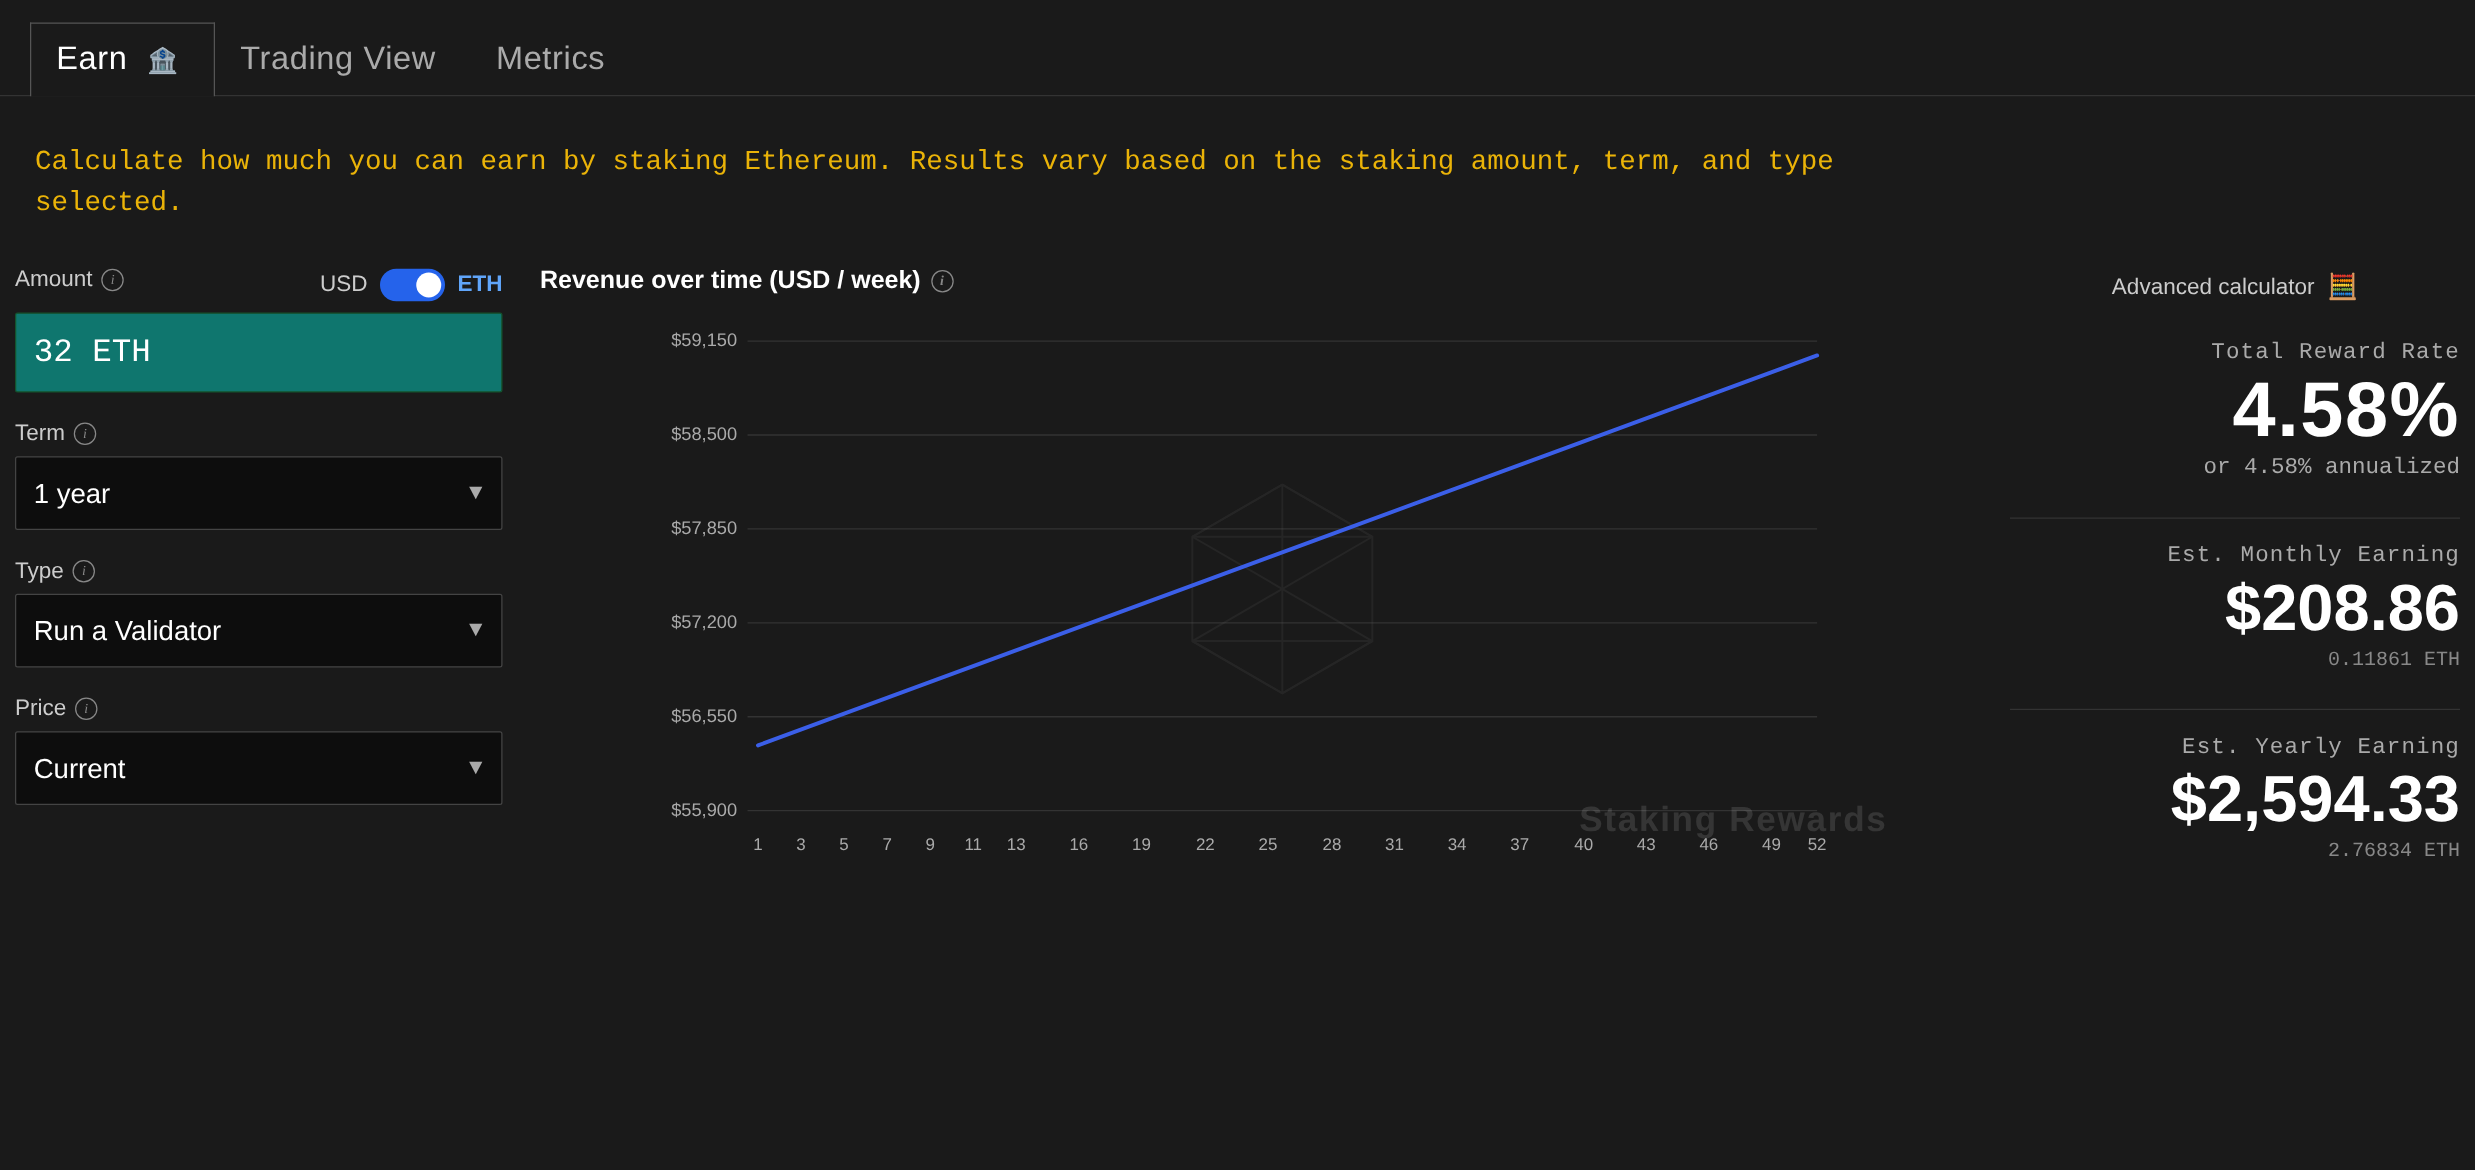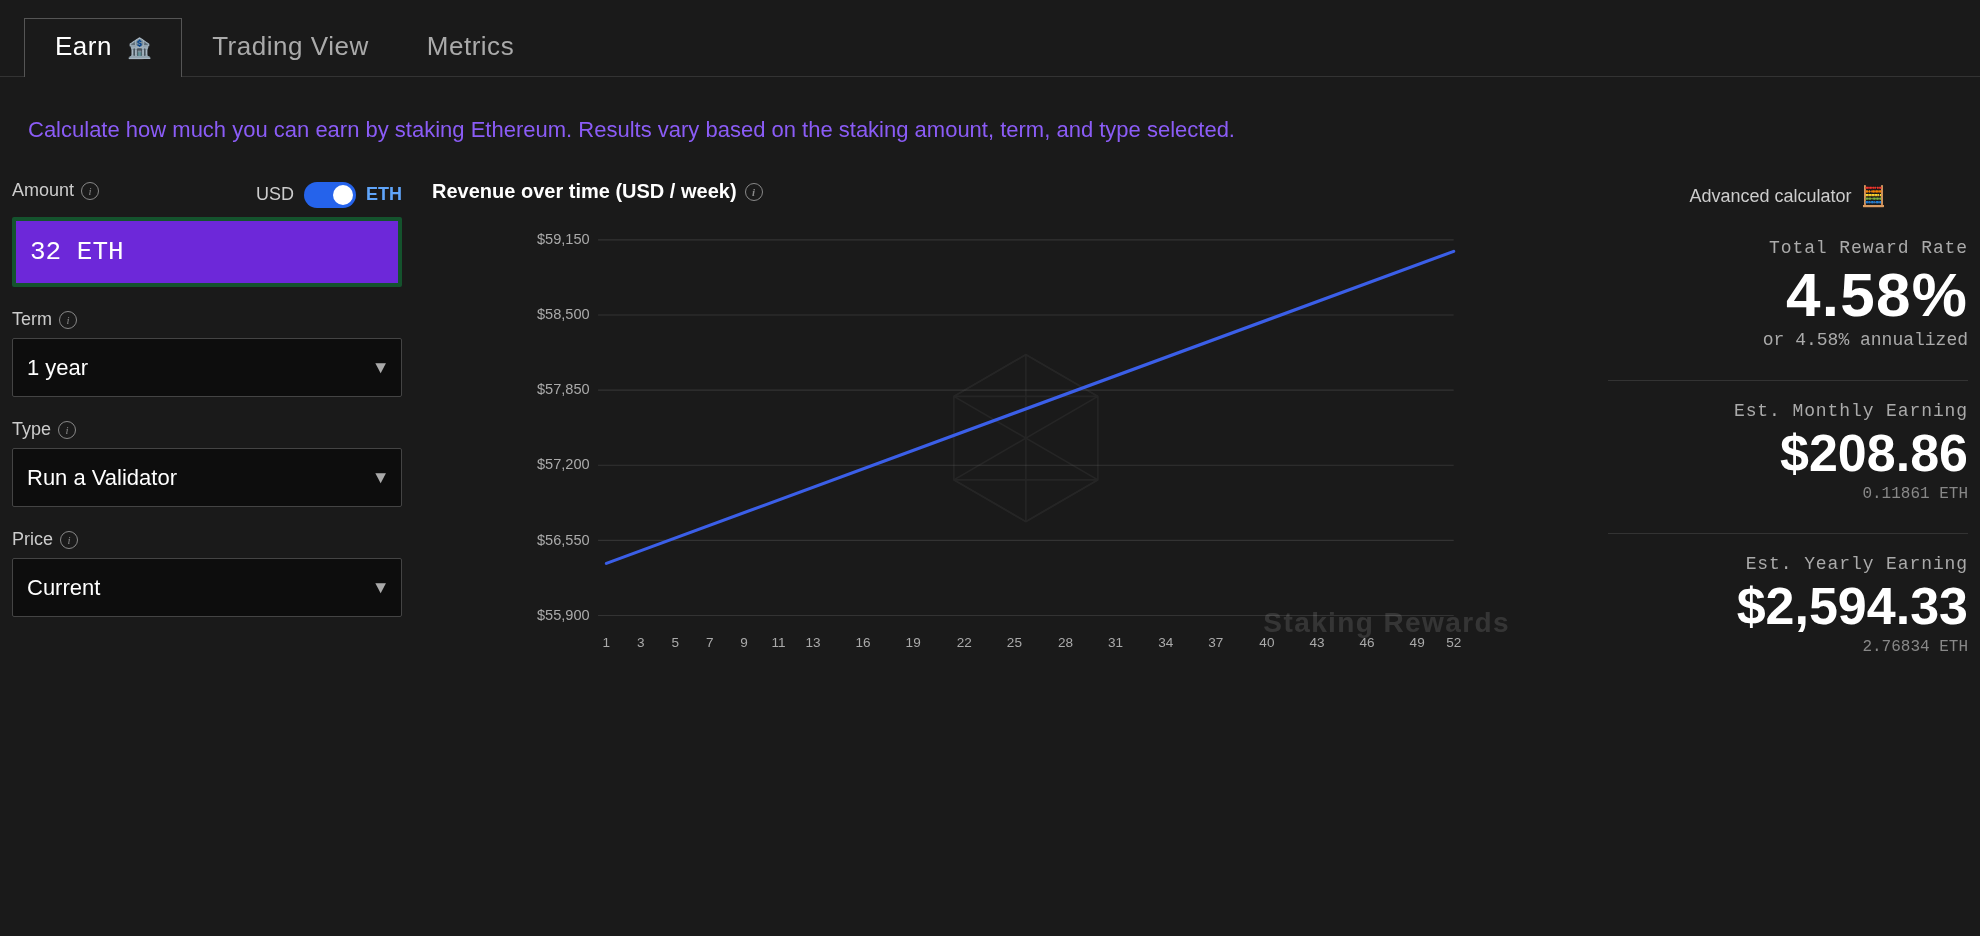--- a/index.html
+++ b/index.html
@@ -14,21 +14,21 @@
 
     
     .tab-bar {
       display: flex;
       align-items: flex-end;
       padding: 18px 24px 0 24px;
       border-bottom: 1px solid #333;
       gap: 0;
     }
     .tab {
-      padding: 12px 28px 14px 30px;
+      padding: 12px 28px 14px 20px;
       font-size: 26px;
       color: #aaa;
       cursor: pointer;
       border: none;
       background: transparent;
       position: relative;
       letter-spacing: 0.02em;
       white-space: nowrap;
     }
     .tab.active {
@@ -42,24 +42,24 @@
     .tab-icon {
       font-size: 20px;
       margin-left: 8px;
       opacity: 0.8;
     }
 
     
     .description {
       padding: 36px 28px 24px 28px;
       font-size: 22px;
-      color: #8b5cf6;
+      color: #eab308;
       max-width: 1600px;
       line-height: 1.5;
-      font-family: Liberation Sans, sans-serif;
+      font-family: Liberation Mono, monospace;
     }
 
     
     .main-content {
       display: flex;
       padding: 10px 12px;
       gap: 30px;
       align-items: flex-start;
     }
 
@@ -131,22 +131,22 @@
       background: #fff;
       border-radius: 50%;
     }
     .eth-label {
       color: #60a5fa;
       font-weight: bold;
     }
 
     .field-input {
       width: 100%;
-      background: #6d28d9;
-      border: 4px solid #14532d;
+      background: #0f766e;
+      border: 1px solid #14532d;
       color: #fff;
       font-size: 26px;
       font-family: 'Courier New', Courier, monospace;
       padding: 16px 14px;
       outline: none;
       border-radius: 2px;
     }
     .field-select-wrapper {
       position: relative;
       width: 100%;

